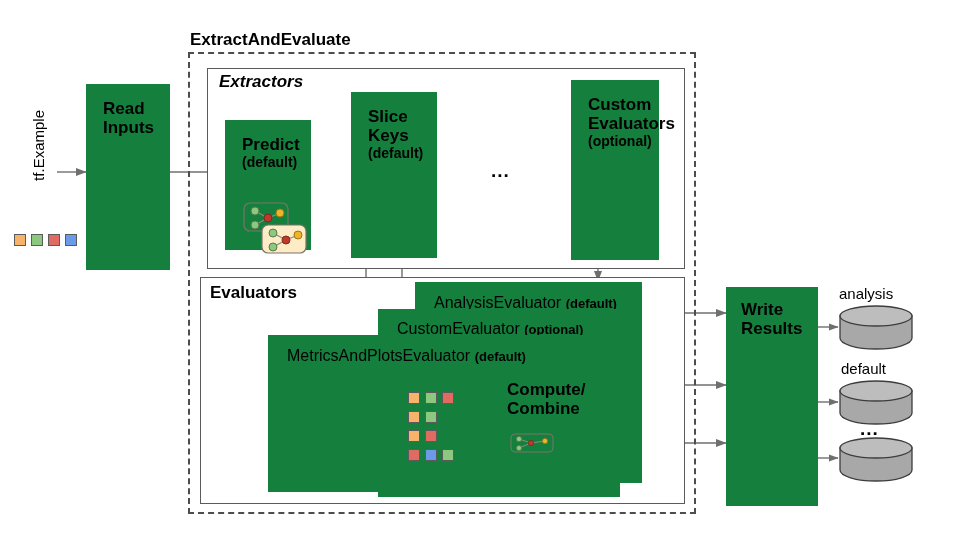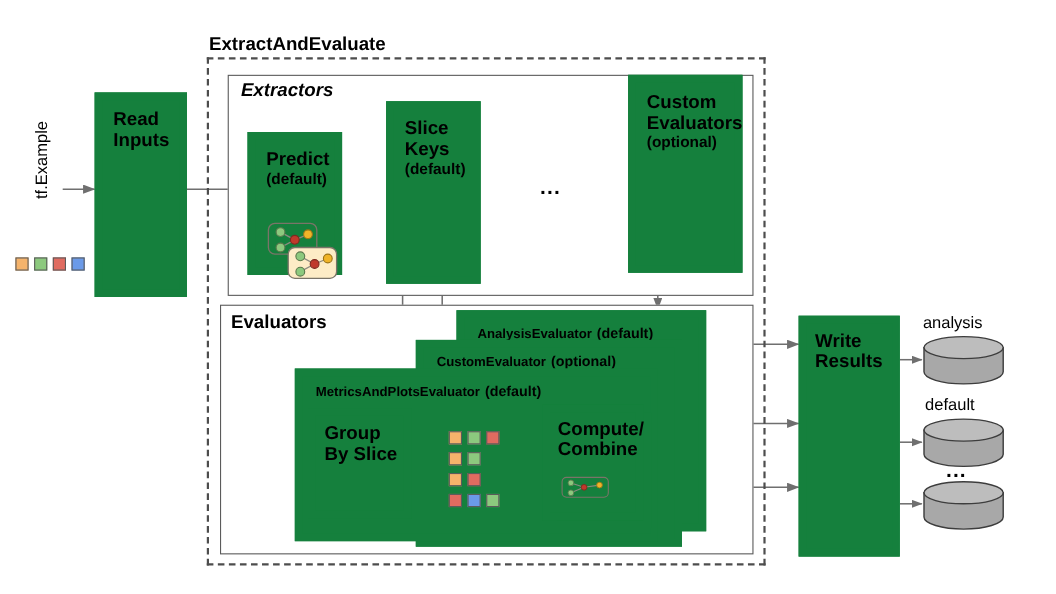--- a/index.html
+++ b/index.html
@@ -11,21 +11,21 @@
   .yellow{background:#15803d;border:7px solid #15803d;}
   .white{background:#ffffff;border:1px solid #5b5b5b;}
   .dashed{background:transparent;border:2px dashed #4d4d4d;}
 
   .lbl{position:absolute;font-weight:bold;white-space:nowrap;}
 
   .bigtitle{font-size:17px;font-weight:bold;}
   .secttl{font-size:17px;font-weight:bold;}
   .nodettl{font-size:17px;font-weight:bold;line-height:19px;}
   .nodesub{font-size:14px;font-weight:bold;line-height:17px;}
-  .evaltitle{font-size:12px;font-weight:bold;}
+  .evaltitle{font-size:16px;font-weight:normal;}
   .evalsub{font-size:13px;font-weight:bold;}
   .dbname{font-size:15px;font-weight:normal;}
   .ellip{font-size:19px;font-weight:bold;letter-spacing:1px;}
 
   .vlabel{position:absolute;font-size:15px;writing-mode:vertical-rl;
           transform:rotate(180deg);white-space:nowrap;}
 
   svg.lay{position:absolute;left:0;top:0;width:960px;height:540px;
           pointer-events:none;overflow:visible;}
 
@@ -138,21 +138,21 @@
   <div class="box yellow" style="left:351px;top:92px;width:86px;height:166px;">
     <div class="nodepad">
       <div class="nodettl">Slice</div>
       <div class="nodettl">Keys</div>
       <div class="nodesub">(default)</div>
     </div>
   </div>
 
   <div class="lbl ellip" style="left:491px;top:160px;">...</div>
 
-  <div class="box yellow" style="left:571px;top:68px;width:104px;height:180px;">
+  <div class="box yellow" style="left:571px;top:80px;width:88px;height:180px;">
     <div class="nodepad">
       <div class="nodettl">Custom</div>
       <div class="nodettl">Evaluators</div>
       <div class="nodesub">(optional)</div>
     </div>
   </div>
 
   <div class="box white" style="left:200px;top:277px;width:485px;height:227px;"></div>
   <div class="lbl secttl" style="left:210px;top:283px;">Evaluators</div>
 
@@ -170,26 +170,20 @@
     </div>
   </div>
 
   <div class="box yellow" style="left:268px;top:335px;width:330px;height:157px;">
     <div style="padding:5px 0 0 12px;">
       <span class="evaltitle">MetricsAndPlotsEvaluator</span>
       <span class="evalsub">(default)</span>
     </div>
   </div>
 
-  <div class="box yellow" style="left:280px;top:371px;width:94px;height:100px;">
-    <div style="padding:6px 0 0 8px;">
-      <div class="nodettl">Group</div>
-      <div class="nodettl">By Slice</div>
-    </div>
-  </div>
 
   <div style="position:absolute;left:408px;top:392px;">
     <span class="sq" style="left:0;top:0;background:#f5b36b;"></span>
     <span class="sq" style="left:17px;top:0;background:#8cc97e;"></span>
     <span class="sq" style="left:34px;top:0;background:#e06b60;"></span>
 
     <span class="sq" style="left:0;top:19px;background:#f5b36b;"></span>
     <span class="sq" style="left:17px;top:19px;background:#8cc97e;"></span>
 
     <span class="sq" style="left:0;top:38px;background:#f5b36b;"></span>

